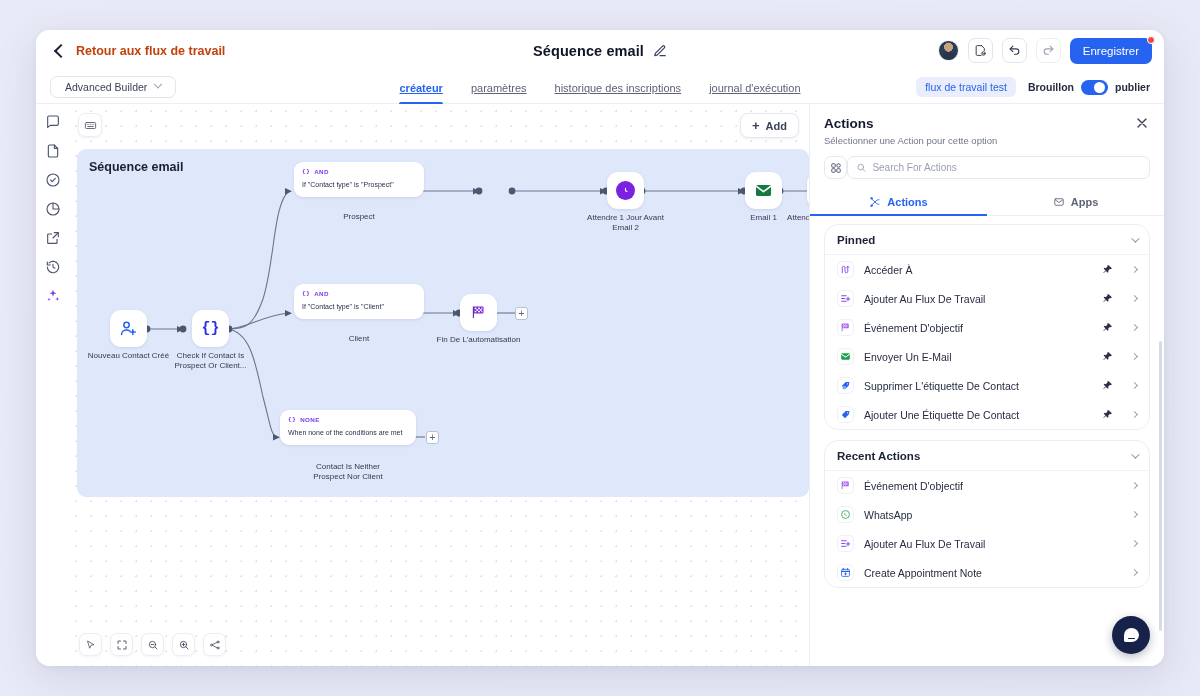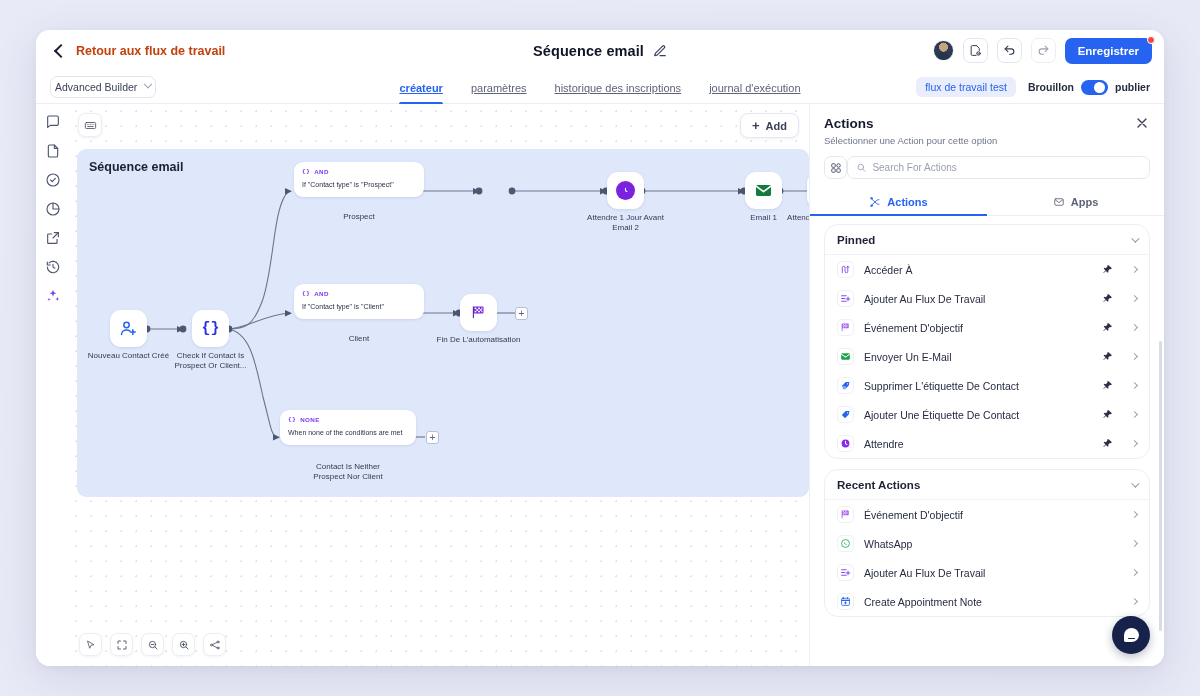--- a/index.html
+++ b/index.html
@@ -58,34 +58,34 @@
   .avatar::after{content:"";position:absolute;left:4px;right:4px;bottom:0;height:8px;background:#27354c;border-radius:6px 6px 0 0;}
   .icon-btn {
     width: 25px; height: 25px; border: 1px solid #e3e5ee; border-radius: 7px;
     background: #fff; display: flex; align-items: center; justify-content: center;
     color: #323852; cursor: pointer;
   }
   .icon-btn.ghost { border-color: #eceef4; color: #9ba1b5; }
   .icon-btn svg { width: 13px; height: 13px; display:block; }
   .save-btn {
     height: 26px; padding: 0 13px; border-radius: 7px;
-    background: #2563f0; color: #fff; font-size: 11.5px; font-weight: 700;
+    background: #2563f0; color: #fff; font-size: 11.5px; font-weight: 400;
     display: flex; align-items: center; cursor: pointer; position: relative;
     border: none; font-family: inherit;
   }
 
   
   .navrow {
     height: 33px; flex: 0 0 33px;
     display: flex; align-items: center; padding: 0 14px;
     border-bottom: 1px solid #eceef4; background: #fff; position: relative;
   }
   .builder-select {
     display: flex; align-items: center; gap: 8px;
-    height: 22px; padding: 0 4px; border: 1px solid #e3e5ee;
+    height: 22px; padding: 0 14px; border: 1px solid #e3e5ee;
     border-radius: 7px; font-size: 10.5px; color: #3b4158; background: #fff;
     cursor: pointer;
   }
   .chev-d { width: 6px; height: 6px; border-right: 1.4px solid #9aa0b4; border-bottom: 1.4px solid #9aa0b4; transform: rotate(45deg) translate(-2px,-2px); }
   .tabs {
     position: absolute; left: 0; right: 0; top: 0; height: 33px;
     display: flex; align-items: center; justify-content: center; gap: 28px;
     pointer-events: none;
   }
   .tab {
@@ -749,35 +749,20 @@
             </span>
             <span class="act-label">Ajouter Une Étiquette De Contact</span>
             <span class="act-pin">
               <svg viewBox="0 0 24 24" fill="currentColor">
                   <path d="M14.5 2.5 21.5 9.5l-2 2-2.3-.8-3.6 3.6.6 3.1-1.6 1.6-4-4-4.9 4.9-1-1 4.9-4.9-4-4 1.6-1.6 3.1.6 3.6-3.6-.8-2.3z"></path>
                 </svg>
             </span>
             <span class="act-chev"></span>
           </div>
 
-          <div class="act-row">
-            <span class="act-ic">
-              <svg viewBox="0 0 24 24">
-                  <circle cx="12" cy="12" r="8.5" fill="#8b2ae8"></circle>
-                  <path d="M12 7v5.3l3.2 2" fill="none" stroke="#fff" stroke-width="2.2" stroke-linecap="round"></path>
-                </svg>
-            </span>
-            <span class="act-label">Attendre</span>
-            <span class="act-pin">
-              <svg viewBox="0 0 24 24" fill="currentColor">
-                  <path d="M14.5 2.5 21.5 9.5l-2 2-2.3-.8-3.6 3.6.6 3.1-1.6 1.6-4-4-4.9 4.9-1-1 4.9-4.9-4-4 1.6-1.6 3.1.6 3.6-3.6-.8-2.3z"></path>
-                </svg>
-            </span>
-            <span class="act-chev"></span>
-          </div>
         </div>
 
         <div class="section">
           <div class="section-head">
             <span>Recent Actions</span>
             <span class="caret"></span>
           </div>
 
           <div class="act-row">
             <span class="act-ic">

